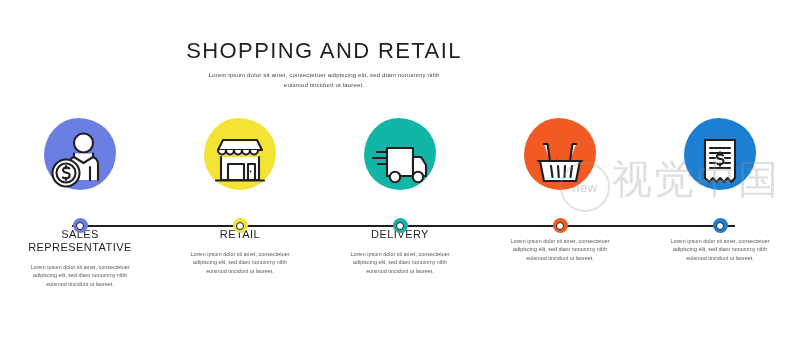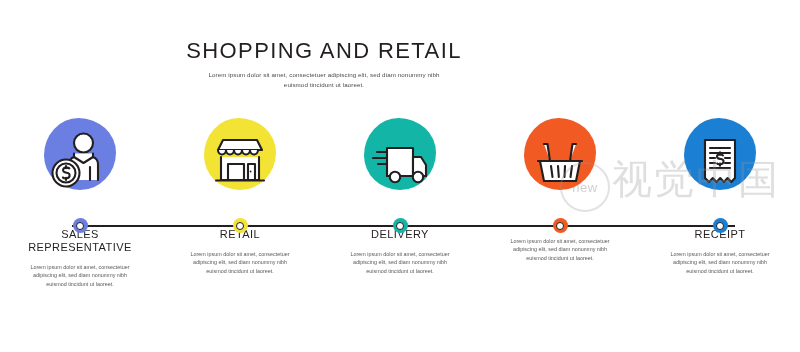--- a/index.html
+++ b/index.html
@@ -305,21 +305,20 @@
           <path d="M50 45.5 C49 44 44.5 43.8 44 46.2 C43.5 48.4 46.2 48.7 47.8 49 C49.8 49.4 51 50.1 50.4 52.3 C49.8 54.8 45.4 54.6 44.2 53.4"></path>
           <line x1="47" y1="42.4" x2="47" y2="44.6"></line>
           <line x1="47" y1="53.6" x2="47" y2="55.8"></line>
         </svg>
       </div>
     </div>
     <div class="marker" style="background:#1b7fd4">
       <div class="marker-inner"></div>
     </div>
     <div class="step-text">
-      <div class="step-label">RECEIPT</div>
       <div class="step-desc">Lorem ipsum dolor sit amet, consectetuer adipiscing elit, sed diam nonummy nibh euismod tincidunt ut laoreet.</div>
     </div>
   </div>
 
 </div>
 
 <div class="watermark">
   <div class="wm-badge">new</div>
   <div class="wm-cjk">视觉中国</div>
 </div>

